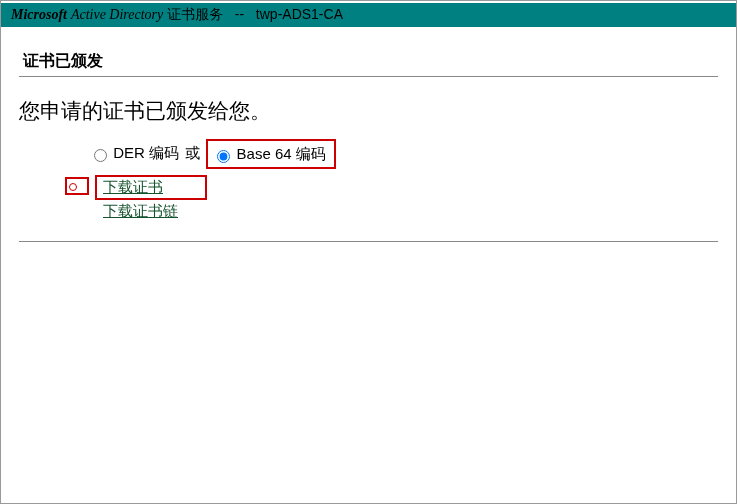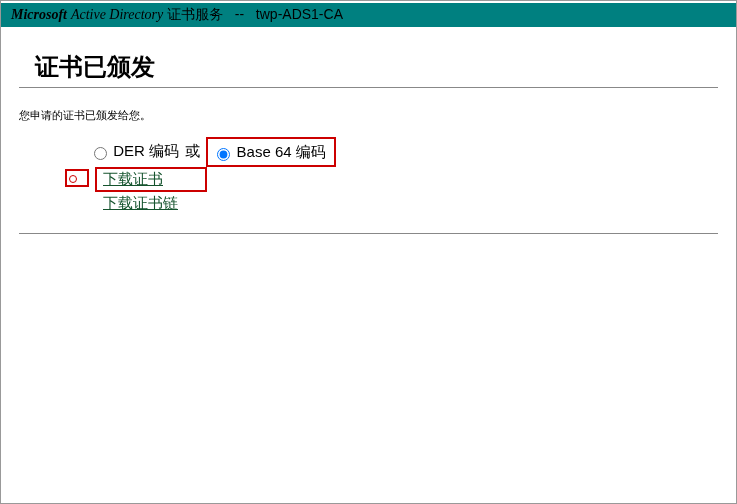--- a/index.html
+++ b/index.html
@@ -26,29 +26,30 @@
     font-style: italic;
     font-weight: bold;
     font-family: "Times New Roman", serif;
   }
   .header-brand-active {
     font-style: italic;
     font-family: "Times New Roman", serif;
   }
   .content { padding: 10px 18px; }
   .page-title {
-    font-size: 24px;
+    font-size: 16px;
     font-weight: bold;
-    margin: 12px 0 4px 16px;
+    margin: 12px 0 4px 4px;
   }
   hr.hr-thin { border: none; border-top: 1px solid #888; margin: 2px 0 20px 0; }
   hr.hr-bottom { border: none; border-top: 1px solid #888; margin: 20px 0 0 0; }
-  .body-text { font-size: 11px; margin-bottom: 14px; }
+  .body-text { font-size: 21px; margin-bottom: 14px; }
   .encoding-row {
     margin-left: 70px;
+    margin-bottom: 6px;
     font-size: 15px;
   }
   .encoding-row label { vertical-align: middle; }
   .red-box {
     border: 2px solid #c00;
     padding: 3px 8px 3px 4px;
     display: inline-block;
     vertical-align: middle;
   }
   .or-text { padding: 0 2px; }

